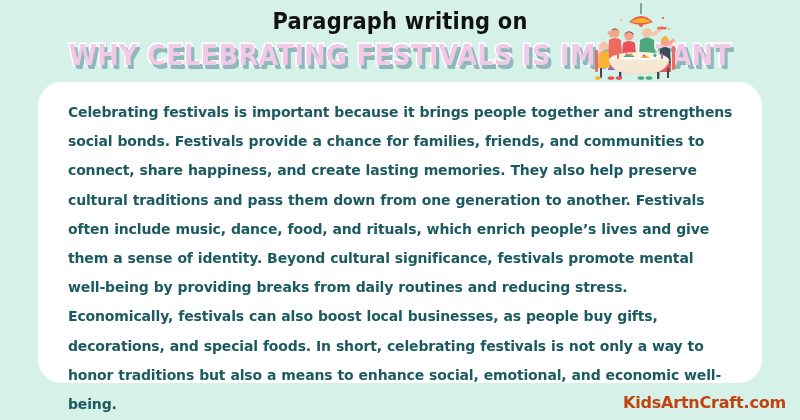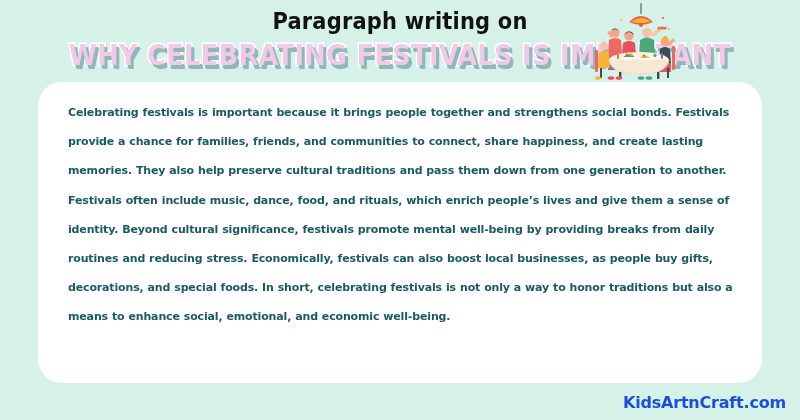--- a/index.html
+++ b/index.html
@@ -80,38 +80,38 @@
     background: #ffffff;
     border-radius: 24px;
   }
 
   .paragraph {
     position: absolute;
     left: 30px;
     top: 16px;
     width: 666px;
     font-family: "DejaVu Sans", sans-serif;
-    font-size: 11px;
+    font-size: 14px;
     font-weight: 700;
     line-height: 29.2px;
     color: #1b5a60;
     letter-spacing: -0.15px;
     text-align: left;
     word-spacing: 0.3px;
   }
 
   
   .brand {
     position: absolute;
     right: 14px;
     bottom: 8px;
     font-family: "DejaVu Sans", sans-serif;
     font-size: 16px;
     font-weight: 700;
-    color: #1d4ed8;
+    color: #c2410c;
     letter-spacing: -0.2px;
   }
 </style>
 </head>
 <body>
 
 <div class="header">
 
   <div class="subtitle">Paragraph writing on</div>
 

